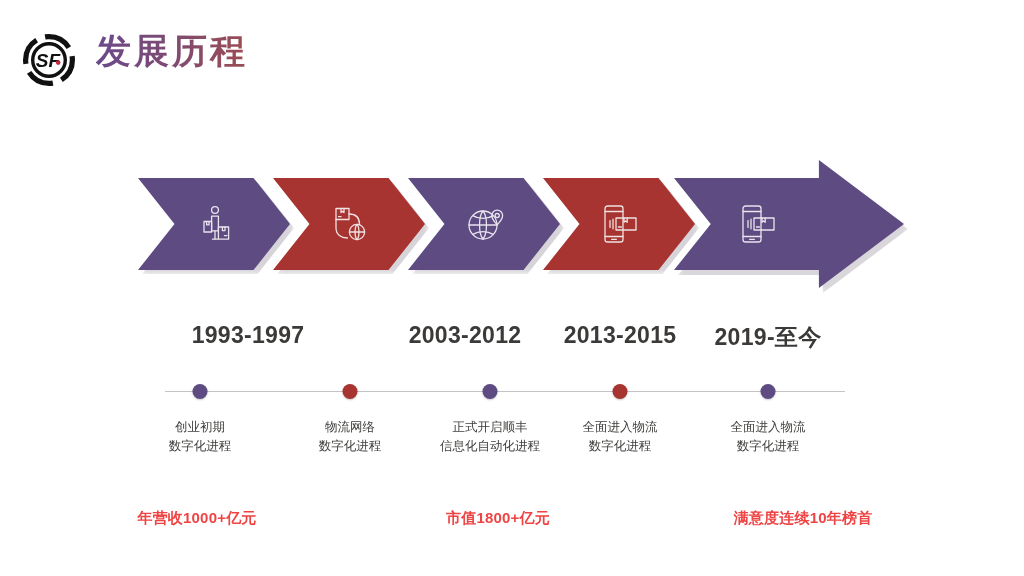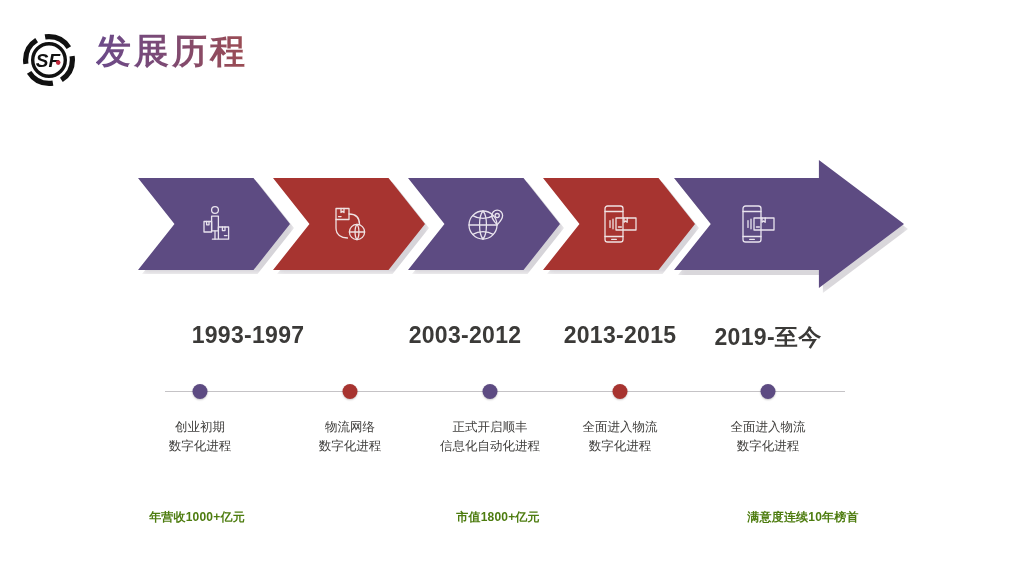--- a/index.html
+++ b/index.html
@@ -159,23 +159,23 @@
     color: #3f3e3c;
     white-space: nowrap;
   }
 
   
   #stats { position: absolute; left: 0; top: 509px; width: 1024px; height: 26px; }
   .stat {
     position: absolute;
     top: 0;
     transform: translateX(-50%);
-    font-size: 12px;
+    font-size: 15px;
     font-weight: bold;
-    color: #4d7c0f;
+    color: #ef4444;
     white-space: nowrap;
     letter-spacing: .2px;
   }
 </style>
 </head>
 <body>
 
 <div id="header">
 
   <div id="logo-mark">

